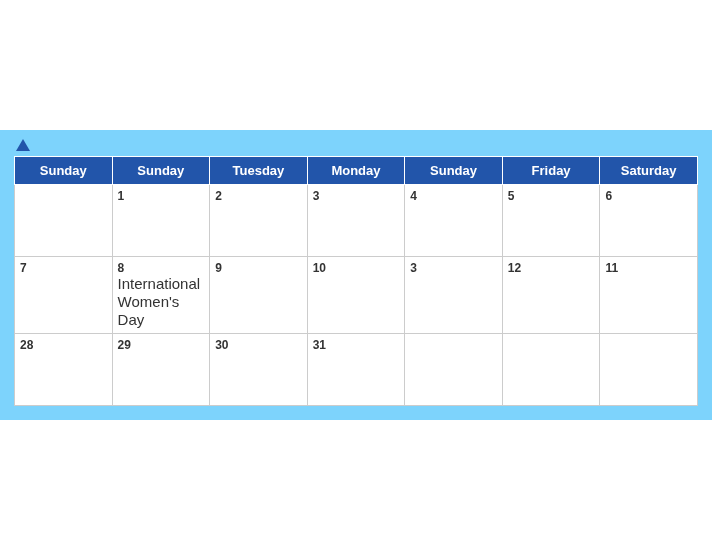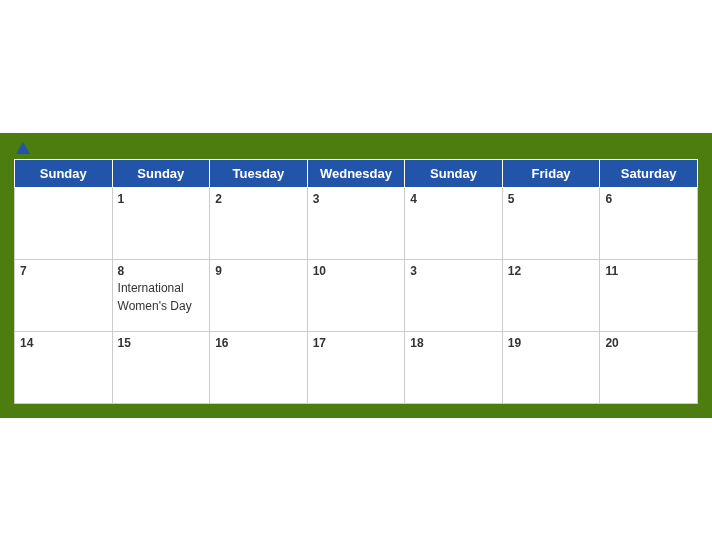--- a/index.html
+++ b/index.html
@@ -8,21 +8,21 @@
       background: #fff;
       display: flex;
       justify-content: center;
       align-items: center;
       width: 712px;
       min-height: 550px;
     }
     .calendar-container {
       width: 712px;
       padding: 10px 14px 14px 14px;
-      background: #4d7c0f;
+      background: #7dd3fc;
     }
     .calendar-header {
       display: flex;
       align-items: center;
       justify-content: center;
       position: relative;
       margin-bottom: 8px;
       padding: 4px 0;
     }
     .logo {
@@ -94,21 +94,21 @@
       padding: 4px 5px;
       background: #fff;
     }
     .day-number {
       font-size: 12px;
       font-weight: bold;
       color: #333;
       display: block;
     }
     .event-label {
-      font-size: 12px;
+      font-size: 15px;
       color: #333;
       margin-top: 2px;
       line-height: 1.2;
     }
     .empty-cell {
       background: #fff;
     }
     .last-row td {
       height: 72px;
     }
@@ -128,21 +128,21 @@
     <h1 class="calendar-title"></h1>
     <span class="country-label"></span>
   </div>
 
   <table class="calendar-table">
     <thead>
       <tr>
       <th>Sunday</th>
           <th>Sunday</th>
           <th>Tuesday</th>
-          <th>Wednesday</th>
+          <th>Monday</th>
           <th>Sunday</th>
           <th>Friday</th>
           <th>Saturday</th>
         </tr>
     </thead>
     <tbody id="calendar-body">
     <tr>
           <td class="empty-cell"></td>
           <td>
             <span class="day-number">1</span>
@@ -177,38 +177,32 @@
           <td>
             <span class="day-number">3</span>
           </td>
           <td>
             <span class="day-number">12</span>
           </td>
           <td>
             <span class="day-number">11</span>
           </td>
         </tr>
-        <tr>
-          <td>
-            <span class="day-number">14</span>
-          </td>
-          <td>
-            <span class="day-number">15</span>
-          </td>
-          <td>
-            <span class="day-number">16</span>
-          </td>
-          <td>
-            <span class="day-number">17</span>
-          </td>
-          <td>
-            <span class="day-number">18</span>
-          </td>
-          <td>
-            <span class="day-number">19</span>
-          </td>
-          <td>
-            <span class="day-number">20</span>
-          </td>
+        <tr class="last-row">
+          <td>
+            <span class="day-number">28</span>
+          </td>
+          <td>
+            <span class="day-number">29</span>
+          </td>
+          <td>
+            <span class="day-number">30</span>
+          </td>
+          <td>
+            <span class="day-number">31</span>
+          </td>
+          <td class="empty-cell"></td>
+          <td class="empty-cell"></td>
+          <td class="empty-cell"></td>
         </tr>
       </tbody>
   </table>
 </div>
 
 </body></html>

